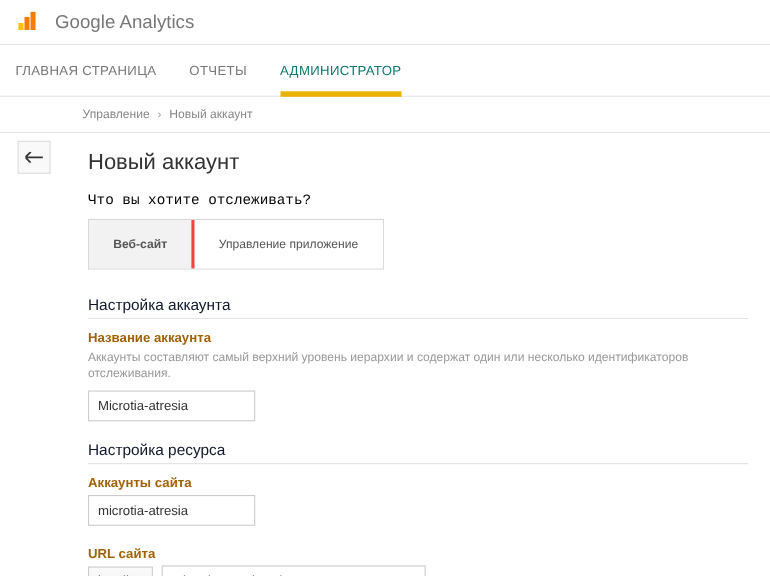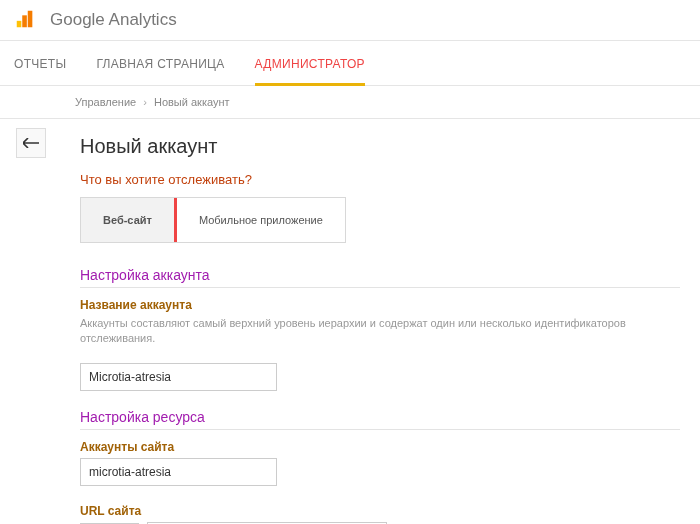--- a/index.html
+++ b/index.html
@@ -6,46 +6,46 @@
   body { font-family: Arial, "Helvetica Neue", Helvetica, sans-serif; font-size: 13px; color: #333; background: #fff; width: 700px; }
   
   
   .topbar { display: flex; align-items: flex-end; padding: 8px 14px 10px 14px; border-bottom: 1px solid #e5e5e5; }
   .logo { width: 22px; height: 22px; margin-right: 14px; }
   .app-title { font-size: 17px; color: #777; font-weight: 400; }
 
   
   .tabs { display: flex; gap: 30px; padding: 16px 14px 0 14px; border-bottom: 1px solid #e5e5e5; font-size: 12px; letter-spacing: .3px; }
   .tab { color: #777; padding-bottom: 12px; cursor: pointer; }
-  .tab.active { color: #ef4444; border-bottom: 3px solid #eab308; margin-bottom: -1px; font-weight: 500; }
+  .tab.active { color: #0f766e; border-bottom: 5px solid #eab308; margin-bottom: -1px; font-weight: 500; }
 
   
   .breadcrumb { font-size: 11px; color: #888; padding: 10px 0 10px 75px; border-bottom: 1px solid #e5e5e5; }
   .breadcrumb .sep { margin: 0 4px; color: #aaa; }
 
   
   .back-btn { position: absolute; left: 16px; top: 128px; width: 30px; height: 30px; border: 1px solid #ddd; background: #f9f9f9; display: flex; align-items: center; justify-content: center; cursor: pointer; }
 
   .content { padding: 16px 20px 30px 80px; position: relative; }
   
   h1.page-title { font-size: 20px; font-weight: 400; color: #333; margin-bottom: 14px; }
-  h2.section-q { font-size: 13px; font-weight: 400; color: #c2410c; margin-bottom: 10px; }
+  h2.section-q { font-size: 13px; font-weight: 400; color: #000000; margin-bottom: 10px; font-family: Liberation Mono, monospace; }
   
   .seg { display: flex; border: 1px solid #d8d8d8; width: fit-content; margin-bottom: 24px; }
   .seg-btn { padding: 16px 22px; font-size: 11px; color: #555; background: #fff; cursor: pointer; }
   .seg-btn.active { background: #f2f2f2; font-weight: 700; border-right: 3px solid #ef4444; }
   .seg-btn:last-child { border-right: none; }
   
-  .sect-title { font-size: 14px; color: #a21caf; border-bottom: 1px solid #e3e3e3; padding-bottom: 4px; margin-bottom: 10px; }
+  .sect-title { font-size: 14px; color: #0f172a; border-bottom: 1px solid #e3e3e3; padding-bottom: 4px; margin-bottom: 10px; }
   
   .field { margin-bottom: 18px; }
   .field-label { font-size: 12px; font-weight: 700; color: #a16207; margin-bottom: 4px; display: block; }
-  .help { font-size: 11px; color: #999; margin-bottom: 16px; line-height: 1.4; }
+  .help { font-size: 11px; color: #999; margin-bottom: 6px; line-height: 1.4; }
   
-  input.text { border: 1px solid #ccc; padding: 6px 8px; font-size: 12px; width: 197px; color: #333; }
+  input.text { border: 1px solid #ccc; padding: 6px 8px; font-size: 12px; width: 152px; color: #333; }
   input.text.wide { width: 240px; }
   
   .row { display: flex; gap: 8px; align-items: center; }
   
   .select { border: 1px solid #ccc; background: linear-gradient(#fbfbfb,#efefef); padding: 6px 8px; font-size: 11px; color: #555; display: inline-flex; align-items: center; gap: 6px; cursor: pointer; }
   .select .caret { font-size: 8px; color: #888; }
 </style>
 </head>
 <body>
 
@@ -54,22 +54,22 @@
     <svg viewBox="0 0 24 24" width="22" height="22">
       <rect x="3" y="14" width="5" height="7" fill="#ffc107"></rect>
       <rect x="9" y="8" width="5" height="13" fill="#f57c00"></rect>
       <rect x="15" y="3" width="5" height="18" fill="#f57c00"></rect>
     </svg>
   </span>
   <span class="app-title">Google Analytics</span>
 </div>
 
 <div class="tabs">
+  <div class="tab">ГЛАВНАЯ СТРАНИЦА</div>
   <div class="tab">ОТЧЕТЫ</div>
-  <div class="tab">ГЛАВНАЯ СТРАНИЦА</div>
   <div class="tab active">АДМИНИСТРАТОР</div>
 </div>
 
 <div class="breadcrumb">
   <span>Управление</span>
   <span class="sep">›</span>
   <span>Новый аккаунт</span>
 </div>
 
 <div class="back-btn">
@@ -80,21 +80,21 @@
   </span>
 </div>
 
 <div class="content">
 
   <h1 class="page-title">Новый аккаунт</h1>
 
   <h2 class="section-q">Что вы хотите отслеживать?</h2>
   <div class="seg">
     <div class="seg-btn active">Веб-сайт</div>
-    <div class="seg-btn">Мобильное приложение</div>
+    <div class="seg-btn">Управление приложение</div>
   </div>
 
   <div class="sect-title">Настройка аккаунта</div>
   <div class="field">
     <span class="field-label">Название аккаунта</span>
     <div class="help">Аккаунты составляют самый верхний уровень иерархии и содержат один или несколько идентификаторов отслеживания.</div>
     <input class="text" type="text" value="Microtia-atresia" style="">
   </div>
 
   <div class="sect-title">Настройка ресурса</div>

